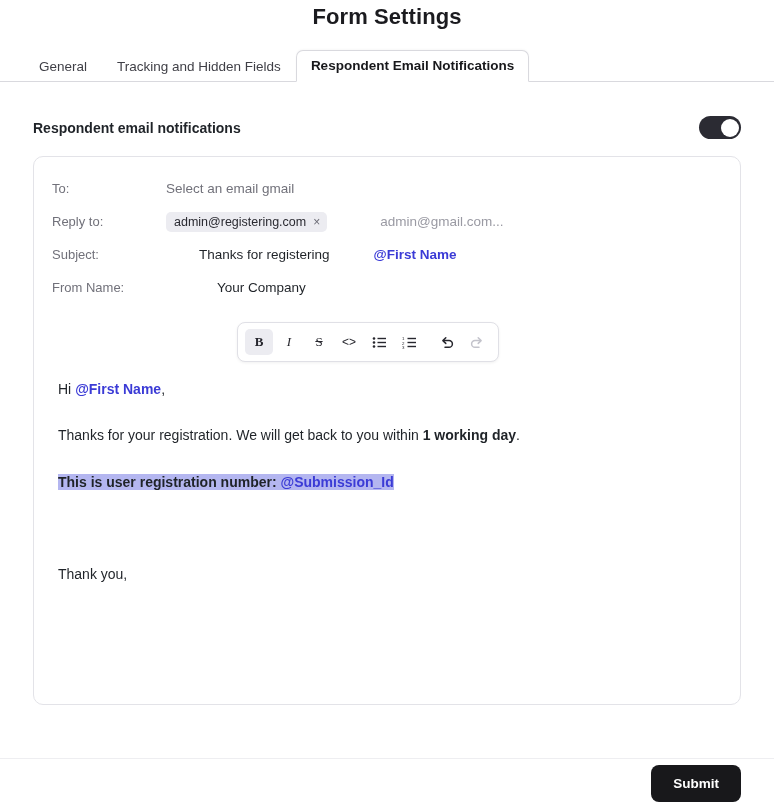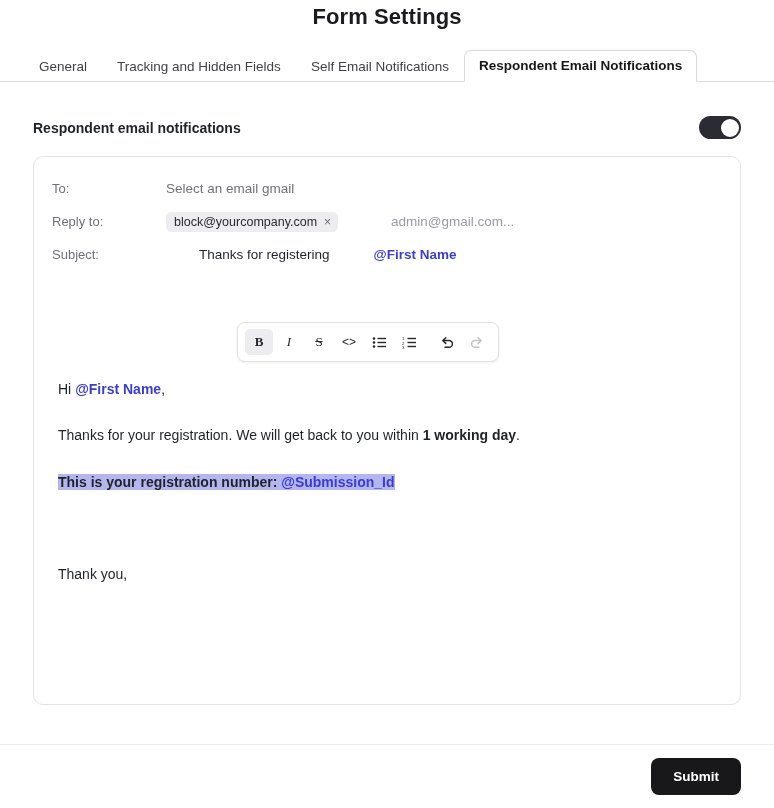--- a/index.html
+++ b/index.html
@@ -203,21 +203,21 @@
     background: #b4b6f0;
     font-weight: 700;
   }
   .spacer-line { height: 46px; }
 
   
   .footer {
     position: absolute;
     left: 0; right: 0;
     bottom: 0;
-    height: 64px;
+    height: 50px;
     border-top: 1px solid #eeeef1;
     display: flex;
     align-items: center;
     justify-content: flex-end;
     padding-right: 33px;
   }
   .submit-btn {
     background: #18181b;
     color: #ffffff;
     font-size: 13.5px;
@@ -232,53 +232,56 @@
   svg { display: block; }
 </style>
 </head>
 <body>
 
 <div class="page-title">Form Settings</div>
 
 <div class="tabbar">
   <div class="tab">General</div>
   <div class="tab">Tracking and Hidden Fields</div>
-  <div class="tab">Self Email Notifications</div>
   <div class="tab active">Respondent Email Notifications</div>
 </div>
 
 <div class="toggle-row">
   <div class="toggle-label">Respondent email notifications</div>
   <div class="switch">
     <div class="knob"></div>
   </div>
 </div>
 
 <div class="card">
 
   <div class="field-row first">
     <div class="field-label">To:</div>
     <div class="field-placeholder">Select an email gmail</div>
   </div>
 
   <div class="field-row">
     <div class="field-label">Reply to:</div>
     <span class="chip">
-      <span>block@yourcompany.com</span>
+      <span>admin@registering.com</span>
       <span class="x">×</span>
     </span>
     <span class="ghost-input">admin@gmail.com...</span>
   </div>
 
   <div class="field-row">
     <div class="field-label">Subject:</div>
     <span class="field-value">Thanks for registering </span>
       <span class="mention">@First Name</span>
   </div>
 
+  <div class="field-row">
+    <div class="field-label wide">From Name:</div>
+    <span class="field-value">Your Company</span>
+  </div>
 
   <div class="toolbar">
     <button class="tbtn active" style="font-weight:700;">
         <span>B</span>
       </button>
     <button class="tbtn" style="font-style:italic;">
         <span>I</span>
       </button>
     <button class="tbtn" style="text-decoration:line-through;">
         <span>S</span>
@@ -322,21 +325,21 @@
   </div>
 
   <div class="body-area">
     <div class="body-line">
       <span>Hi </span><span class="mention">@First Name</span><span>,</span>
     </div>
     <div class="body-line">
       <span>Thanks for your registration. We will get back to you within </span><span class="bold">1 working day</span><span>.</span>
     </div>
     <div class="body-line">
-      <span class="highlight">This is your registration number: </span><span class="highlight mention">@Submission_Id</span>
+      <span class="highlight">This is user registration number: </span><span class="highlight mention">@Submission_Id</span>
     </div>
     <div class="spacer-line"></div>
     <div class="body-line">Thank you,</div>
   </div>
 
 </div>
 
 <div class="footer">
   <button class="submit-btn">Submit</button>
 </div>

